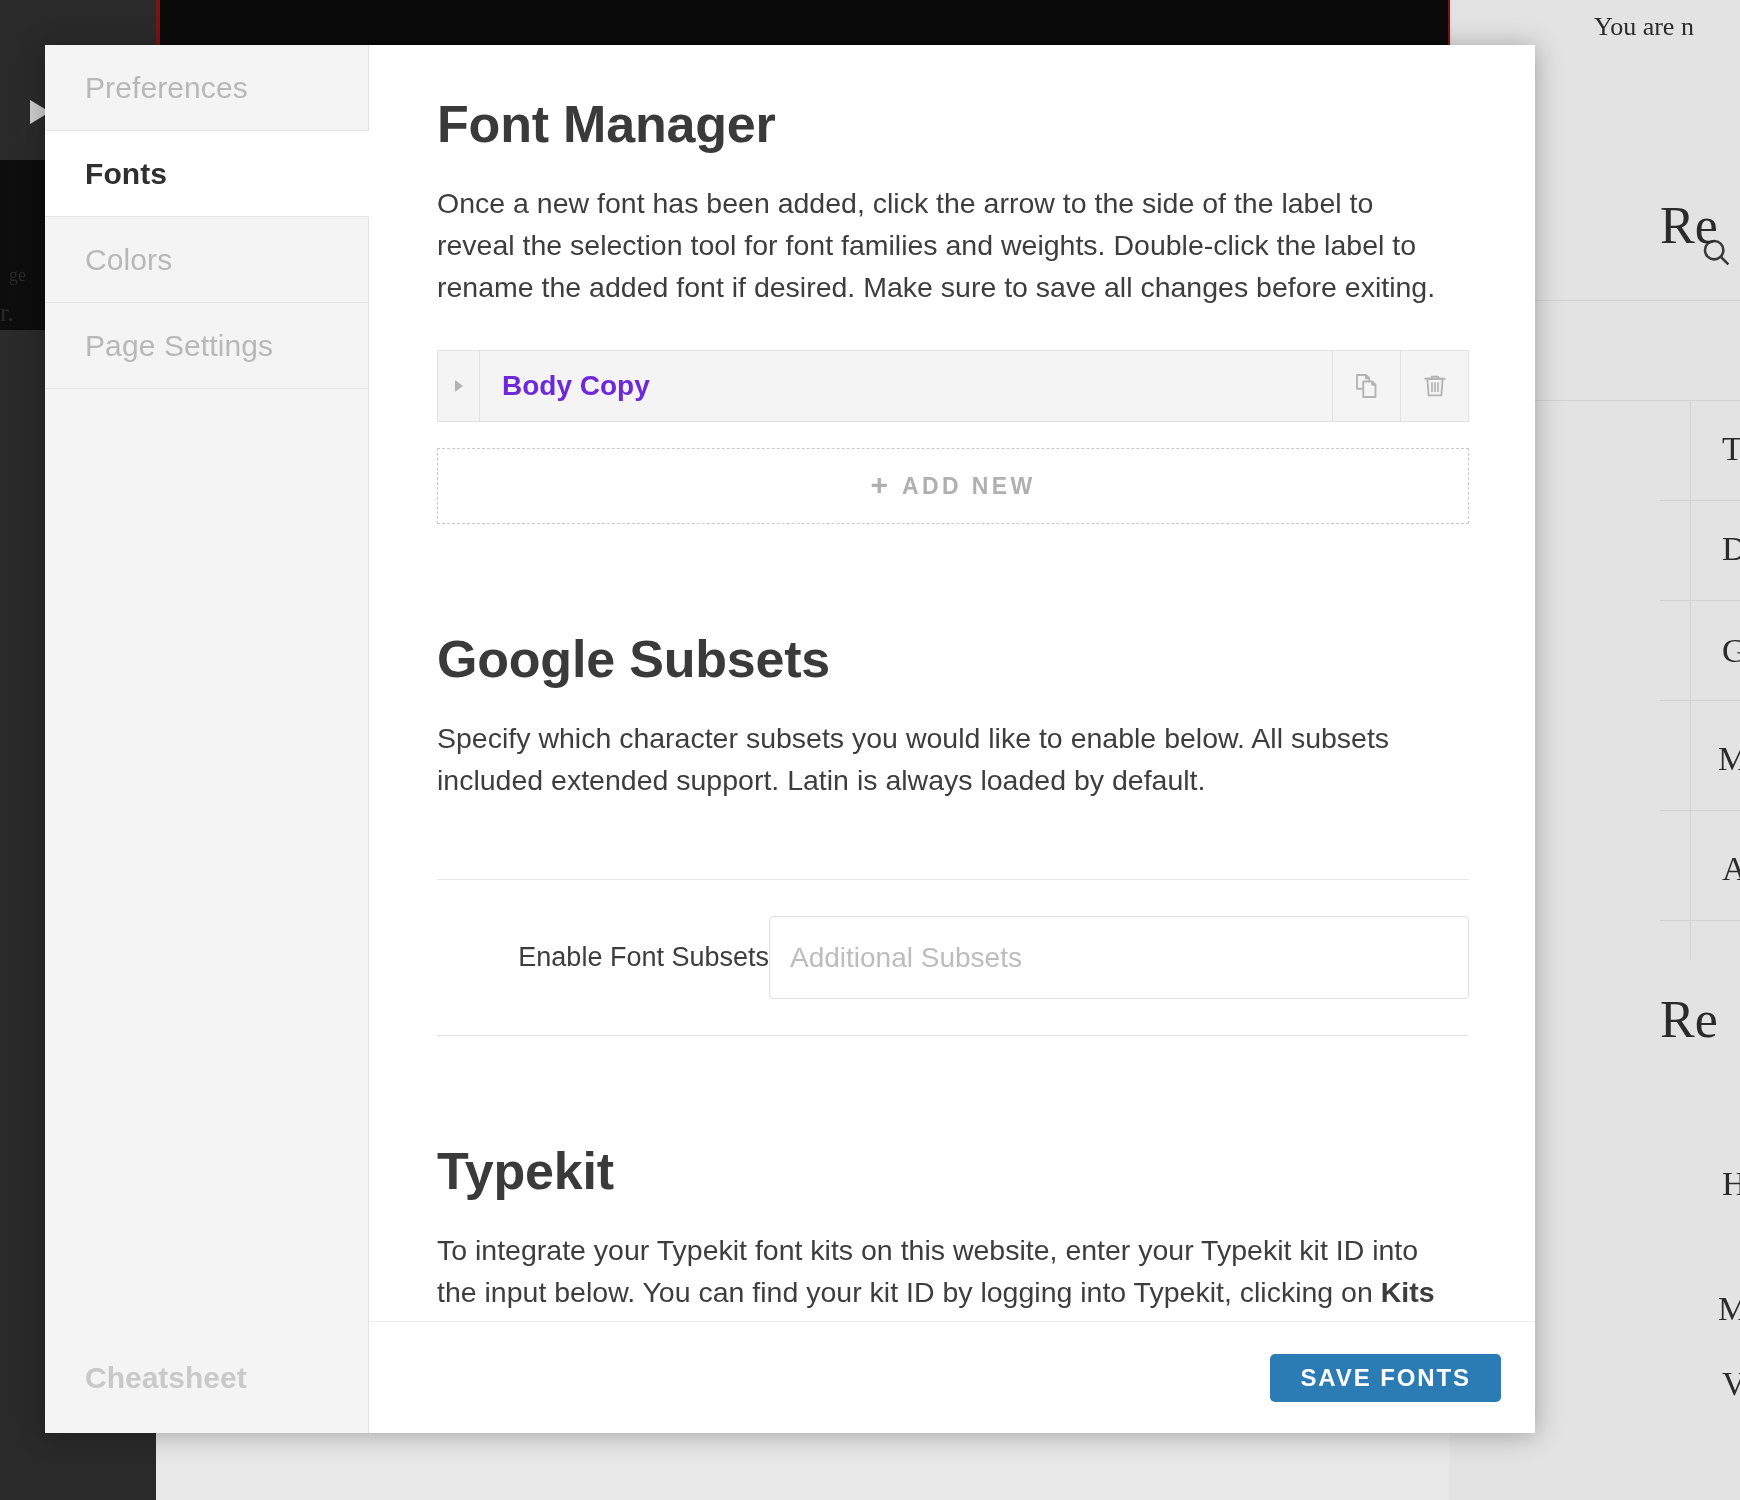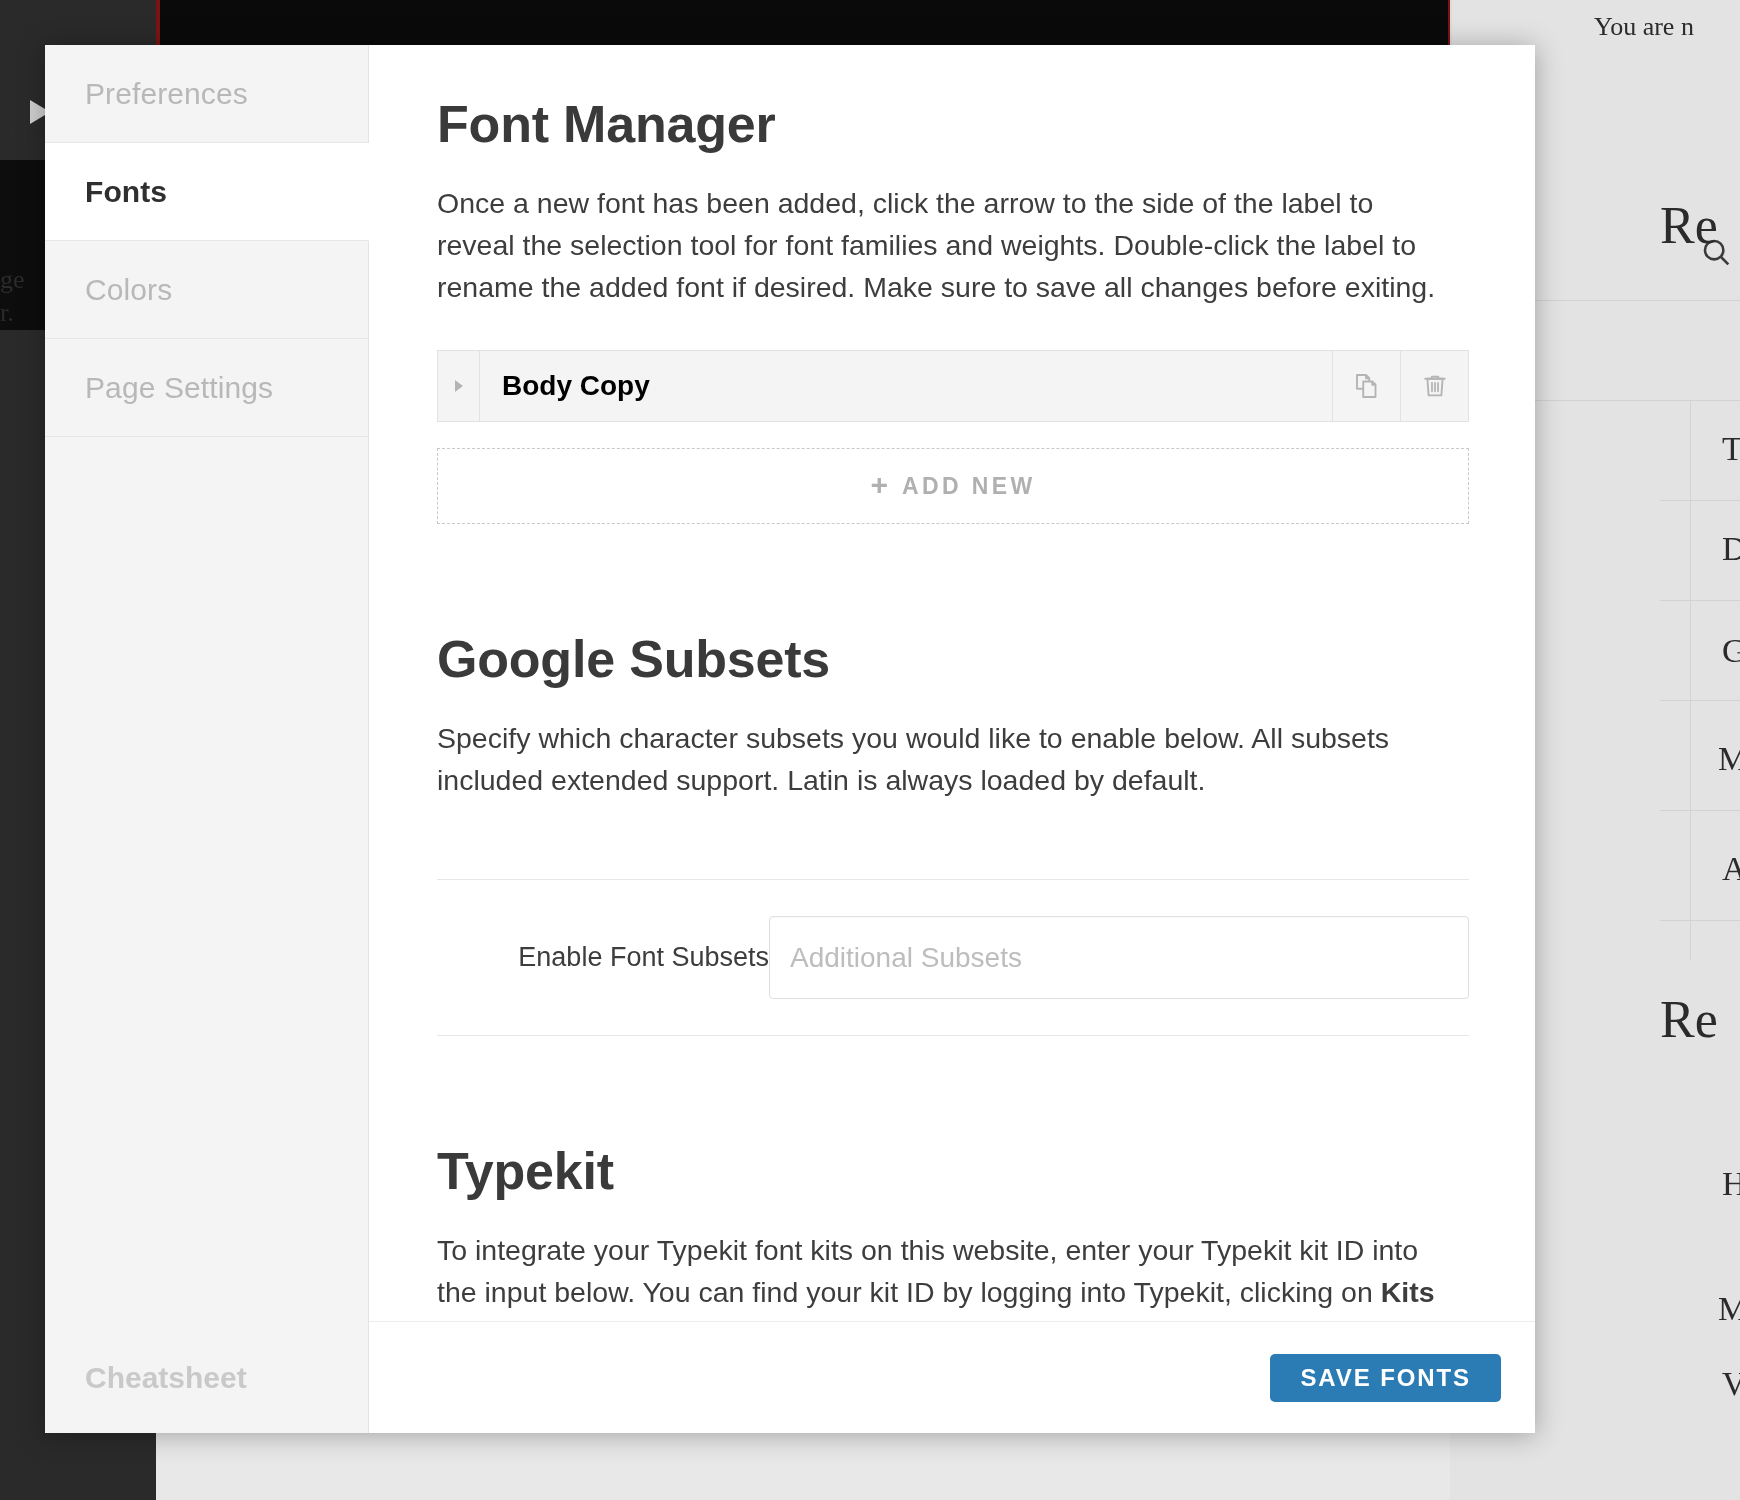--- a/index.html
+++ b/index.html
@@ -96,21 +96,21 @@
   
   #sidebar {
     width: 324px;
     flex: 0 0 324px;
     background: #f4f4f4;
     border-right: 1px solid #e3e3e3;
     display: flex;
     flex-direction: column;
   }
   .nav-item {
-    height: 98px;
+    height: 86px;
     display: flex;
     align-items: center;
     padding-left: 40px;
     font-size: 30px;
     color: #b8b8b8;
     border-bottom: 1px solid #e6e6e6;
     letter-spacing: .1px;
     cursor: pointer;
     background: #f4f4f4;
   }
@@ -188,21 +188,21 @@
     border-top: 6px solid transparent;
     border-bottom: 6px solid transparent;
   }
   .font-row-label {
     flex: 1 1 auto;
     display: flex;
     align-items: center;
     padding-left: 22px;
     font-size: 28px;
     font-weight: 700;
-    color: #000000;
+    color: #6d28d9;
     cursor: pointer;
   }
   .font-row-act {
     width: 68px;
     flex: 0 0 68px;
     border-left: 1px solid #e2e2e2;
     display: flex;
     align-items: center;
     justify-content: center;
     cursor: pointer;
@@ -322,21 +322,21 @@
   <div class="bg-vrule" style="left:1690px;top:400px;height:560px;"></div>
 
   <svg style="position:absolute;left:1700px;top:236px;" width="34" height="34" viewBox="0 0 24 24">
     <circle cx="10" cy="10" r="6.5" fill="none" stroke="#3a3a3a" stroke-width="1.8"></circle>
     <line x1="15" y1="15" x2="20" y2="20" stroke="#3a3a3a" stroke-width="1.8"></line>
   </svg>
 
   <div id="bg-fragments">
       <div class="bg-txt" style="left: 2px; top: 12px; font-size: 22px;">ctor</div>
       <div class="bg-txt" style="left: 0px; top: 118px; font-size: 26px;">ATE</div>
-      <div class="bg-txt" style="left: 0px; top: 265px; font-size: 26px;">ge</div>
+      <div class="bg-txt" style="left: 9px; top: 265px; font-size: 18px;">ge</div>
       <div class="bg-txt" style="left: 0px; top: 298px; font-size: 26px;">r.</div>
       <div class="bg-txt" style="left: 1594px; top: 12px; font-size: 26px;">You are n</div>
       <div class="bg-txt" style="left: 1660px; top: 196px; font-size: 52px;">Re</div>
       <div class="bg-txt" style="left: 1722px; top: 430px; font-size: 34px;">T</div>
       <div class="bg-txt" style="left: 1722px; top: 530px; font-size: 34px;">D</div>
       <div class="bg-txt" style="left: 1722px; top: 632px; font-size: 34px;">G</div>
       <div class="bg-txt" style="left: 1718px; top: 740px; font-size: 34px;">M</div>
       <div class="bg-txt" style="left: 1722px; top: 850px; font-size: 34px;">A</div>
       <div class="bg-txt" style="left: 1660px; top: 990px; font-size: 52px;">Re</div>
       <div class="bg-txt" style="left: 1722px; top: 1165px; font-size: 34px;">H</div>

